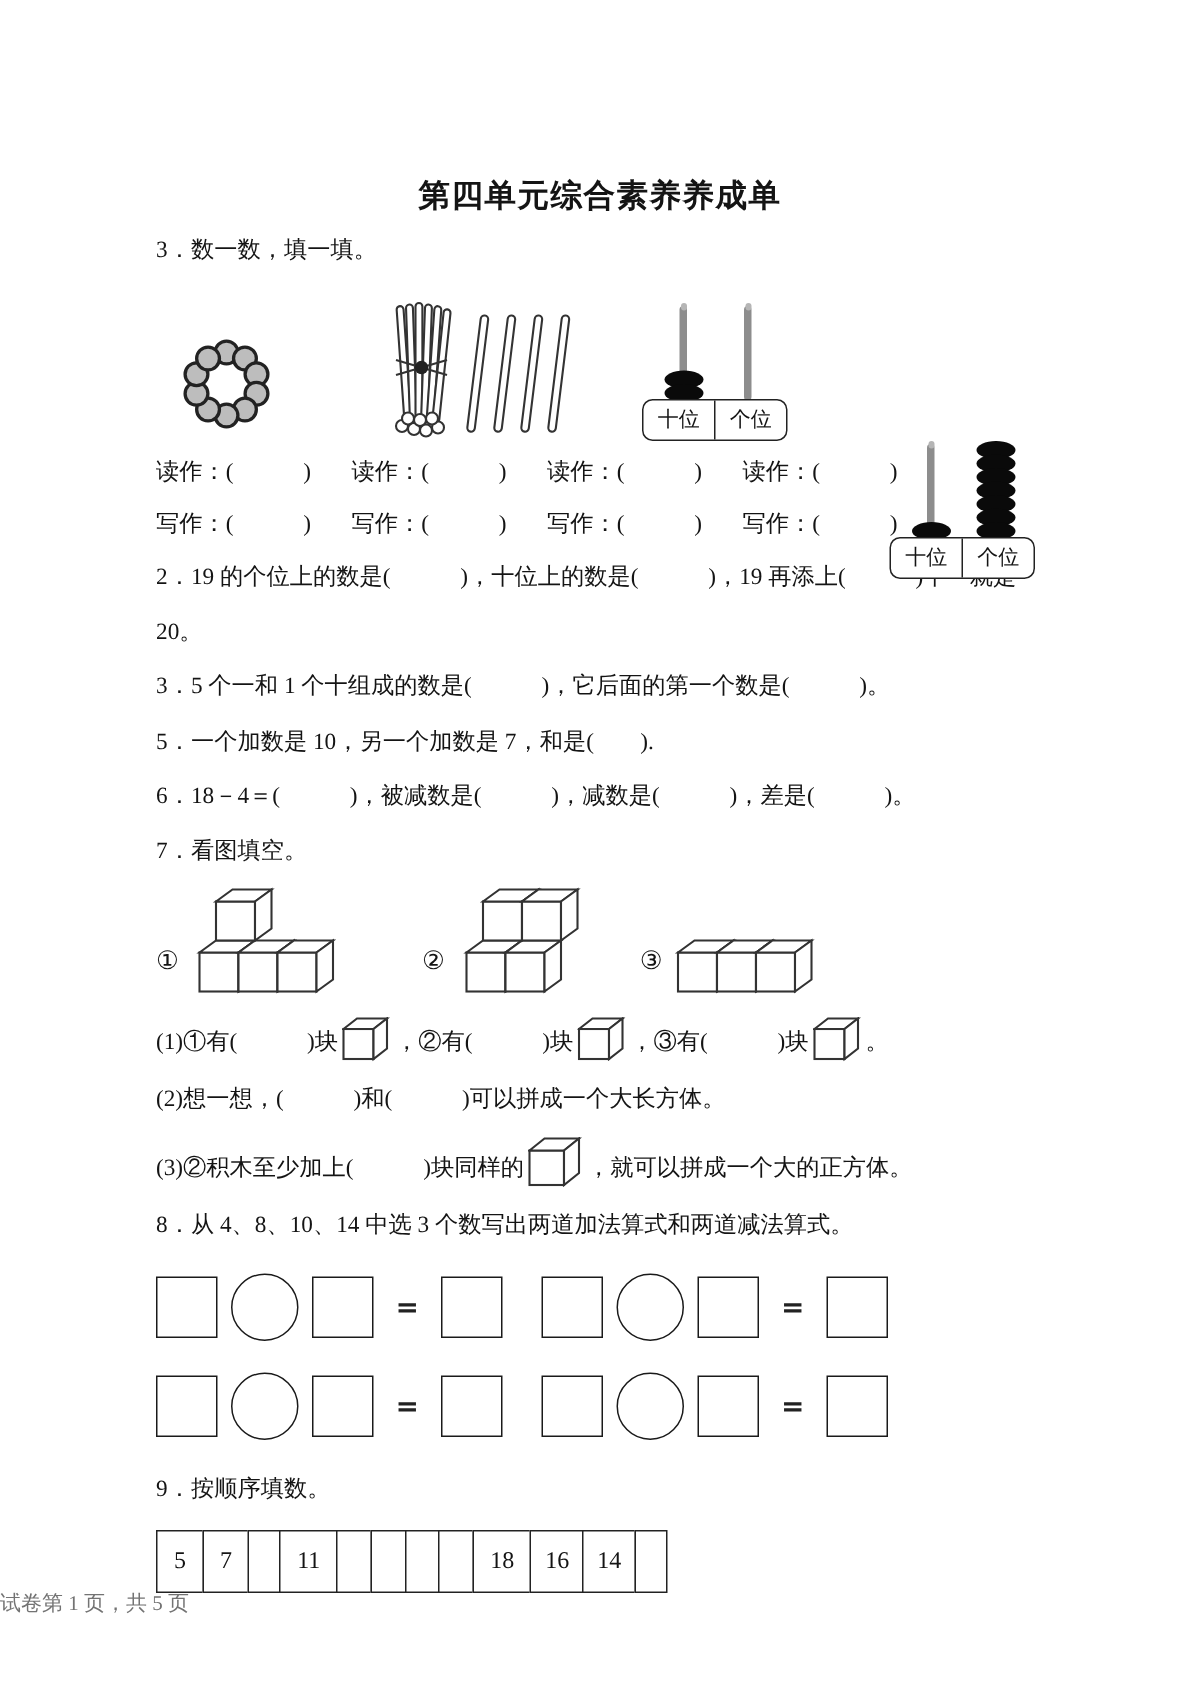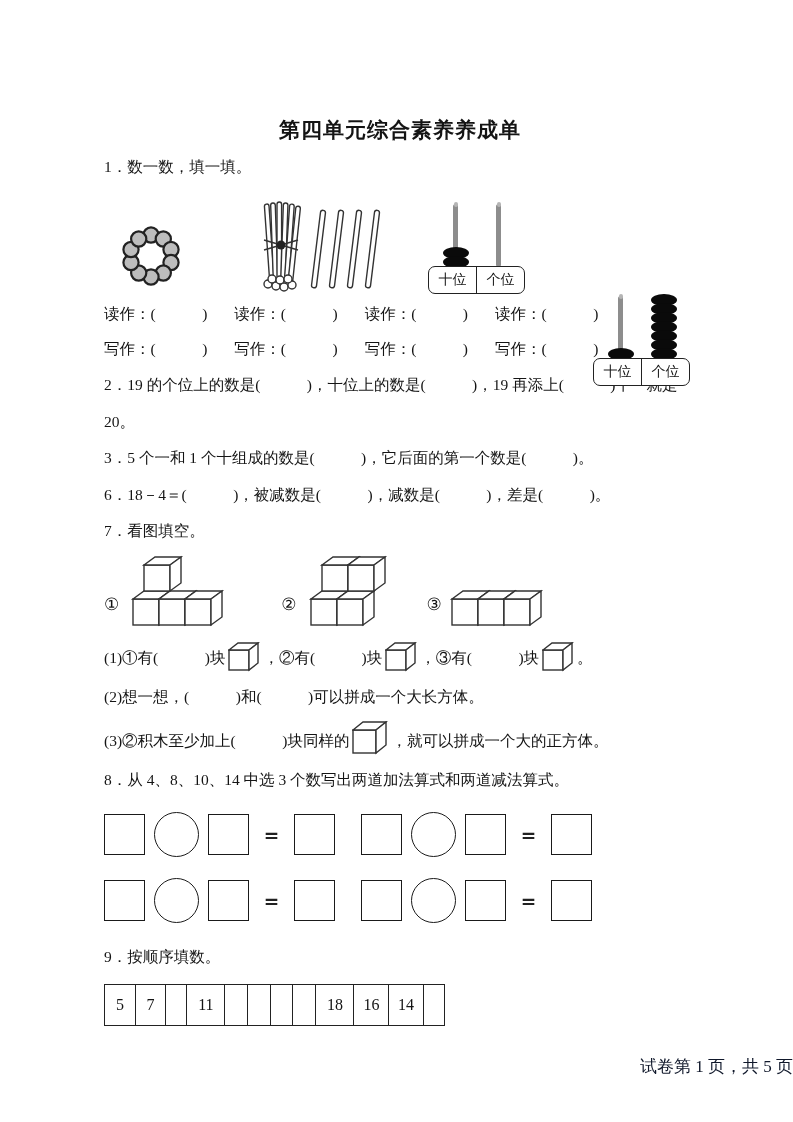--- a/index.html
+++ b/index.html
@@ -56,35 +56,35 @@
   .eq-circ{width:43px;height:43px;border:1.5px solid #1a1a1a;border-radius:50%;background:#fff;margin:0 9px;flex:0 0 auto;}
   .eq-eq{font-size:21px;font-weight:600;margin:0 12px;font-family:"Liberation Sans",sans-serif;color:#222;}
   .eq-gap{width:26px;flex:0 0 auto;}
 
   
   .num-grid{display:flex;margin-top:16px;}
   .num-cell{height:40px;border:1.4px solid #222;margin-left:-1.4px;display:flex;align-items:center;
             justify-content:center;font-size:16px;background:#fff;}
   .num-cell:first-child{margin-left:0;}
 
-  .footer{position:absolute;left:0;right:0;bottom:44px;text-align:right;font-size:17px;color:#0f172a;}
+  .footer{position:absolute;left:0;right:0;bottom:44px;text-align:left;font-size:14px;color:#737373;}
 
   svg .ln{stroke:#333;fill:none;stroke-width:1.4;}
   svg .wf{stroke:#333;fill:#fff;stroke-width:1.4;}
 </style>
 </head>
 <body>
 
 <div class="page">
   <div class="content">
 
     <h1 class="title">第四单元综合素养养成单</h1>
 
 
-    <p class="q tight">1．数一数，填一填。</p>
+    <p class="q tight">3．数一数，填一填。</p>
 
     <div class="fig-row">
 
       <div class="fig-abs bead-ring-box">
         <svg width="72" height="72" viewBox="0 0 72 72">
           <g stroke="#222" stroke-width="2.2" fill="#bdbdbd">
             <circle cx="35" cy="15" r="7.6"></circle>
               <circle cx="47.3" cy="19" r="7.6"></circle>
             <circle cx="55" cy="29.5" r="7.6"></circle>
               <circle cx="55" cy="42.5" r="7.6"></circle>
@@ -176,20 +176,21 @@
     <div class="paren-line second">
       <span>写作：(　　　)</span>
       <span>写作：(　　　)</span>
       <span>写作：(　　　)</span>
       <span>写作：(　　　)</span>
     </div>
 
     <p class="q">2．19 的个位上的数是(　　　)，十位上的数是(　　　)，19 再添上(　　　)个一就是</p>
     <p class="q">20。</p>
     <p class="q">3．5 个一和 1 个十组成的数是(　　　)，它后面的第一个数是(　　　)。</p>
+    <p class="q">5．一个加数是 10，另一个加数是 7，和是(　　).</p>
     <p class="q">6．18－4＝(　　　)，被减数是(　　　)，减数是(　　　)，差是(　　　)。</p>
     <p class="q">7．看图填空。</p>
 
     <div class="cube-fig-row">
       <div class="cube-group">
         <span class="cube-label">①</span>
         <svg width="122" height="76" viewBox="0 0 122 76">
           <g class="wf">
             <rect x="8" y="46" width="26" height="26"></rect>
             <path d="M8,46 L19,38 L45,38 L34,46 Z"></path>

